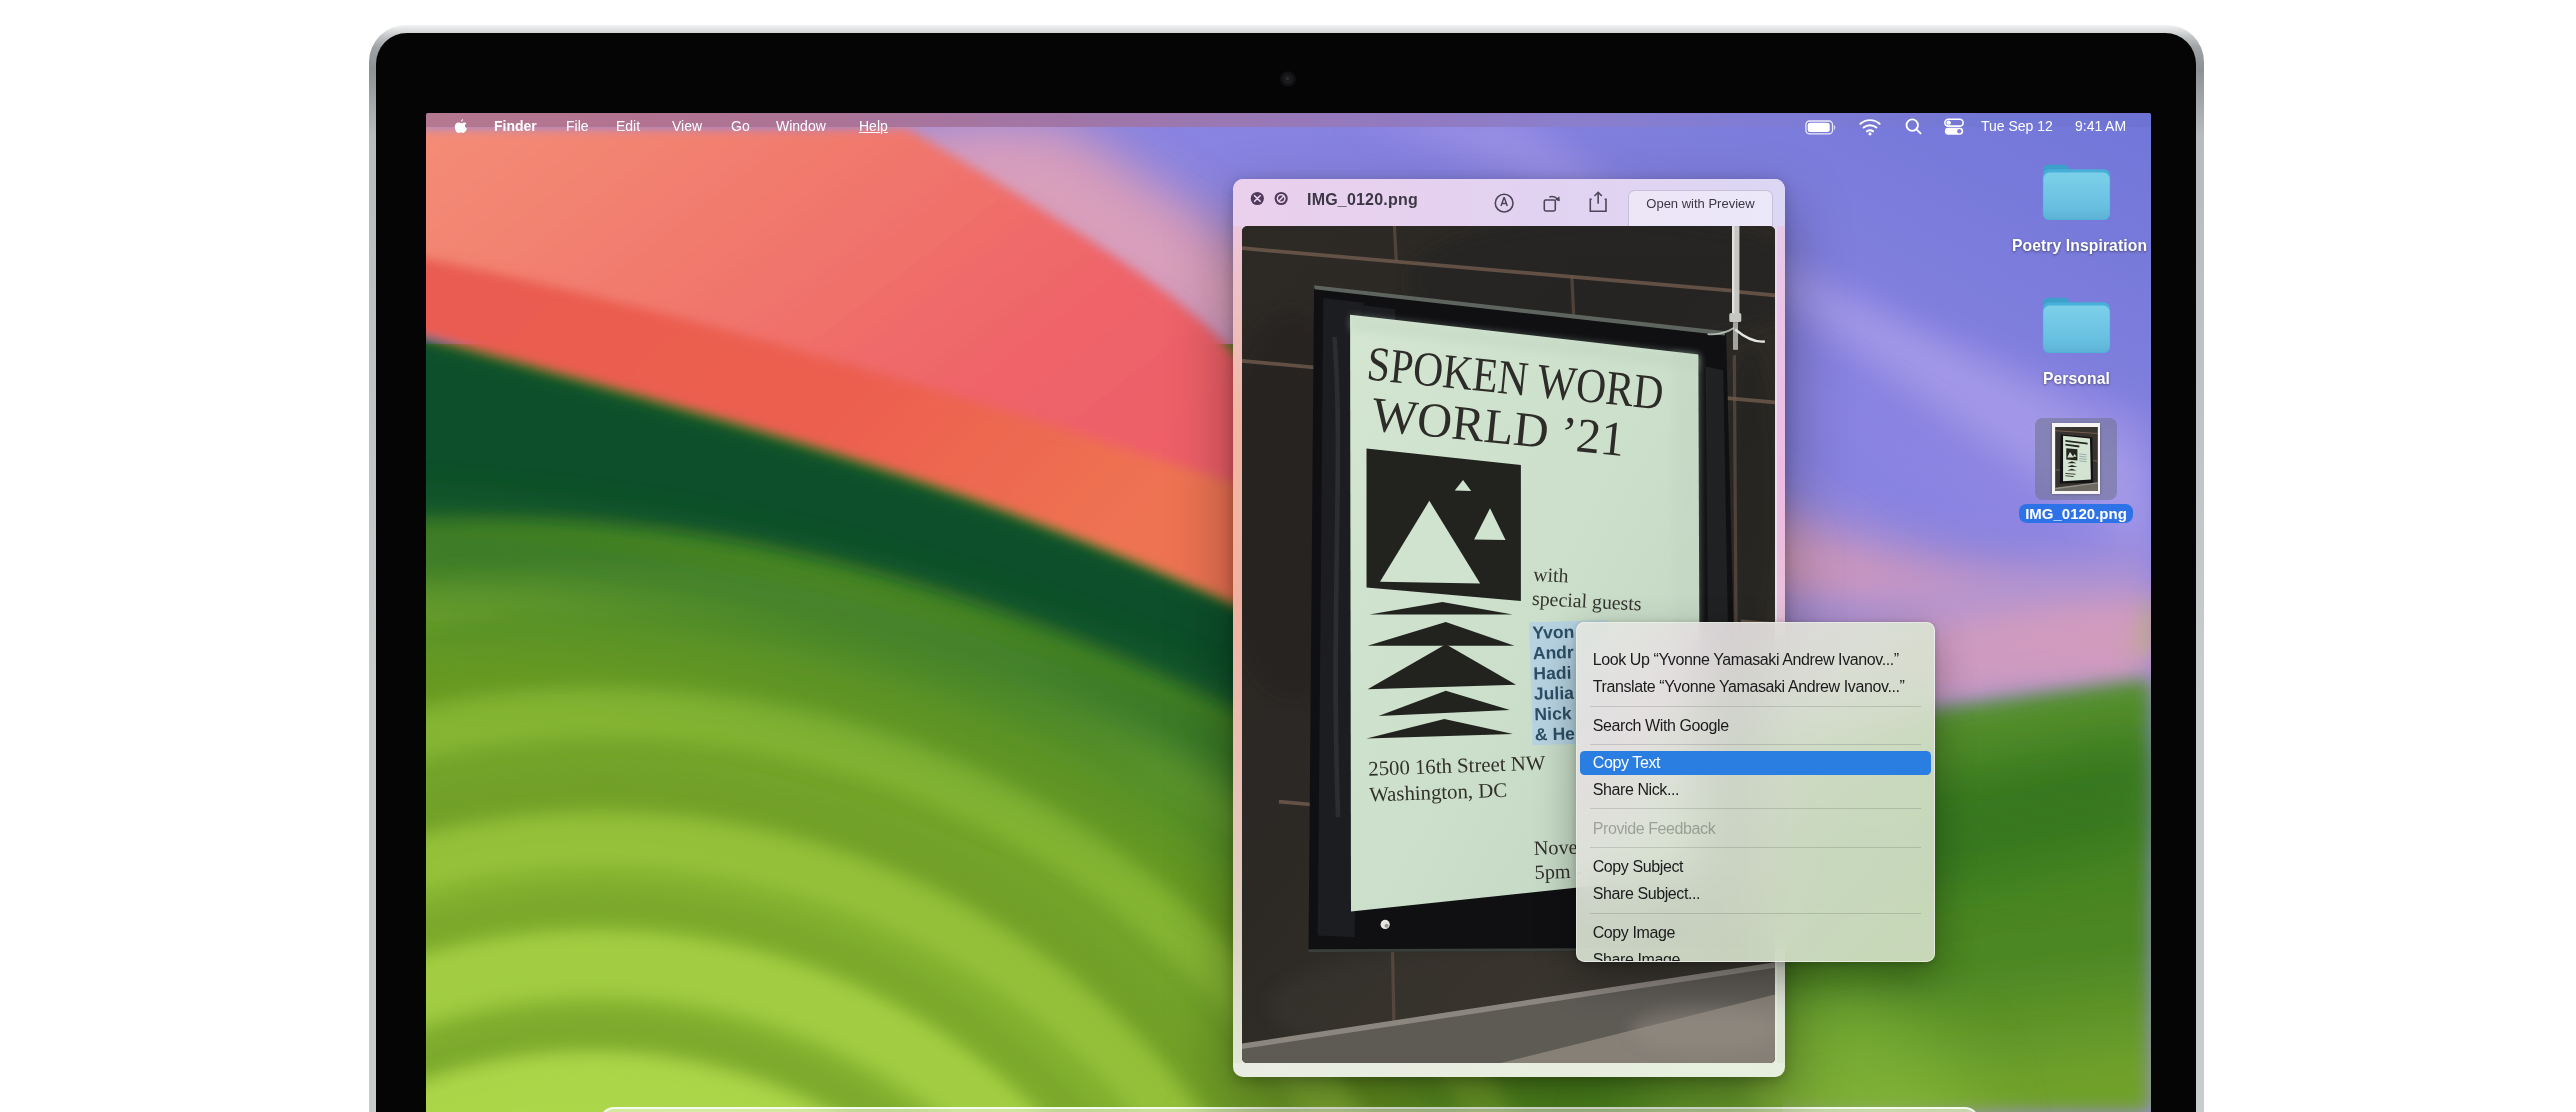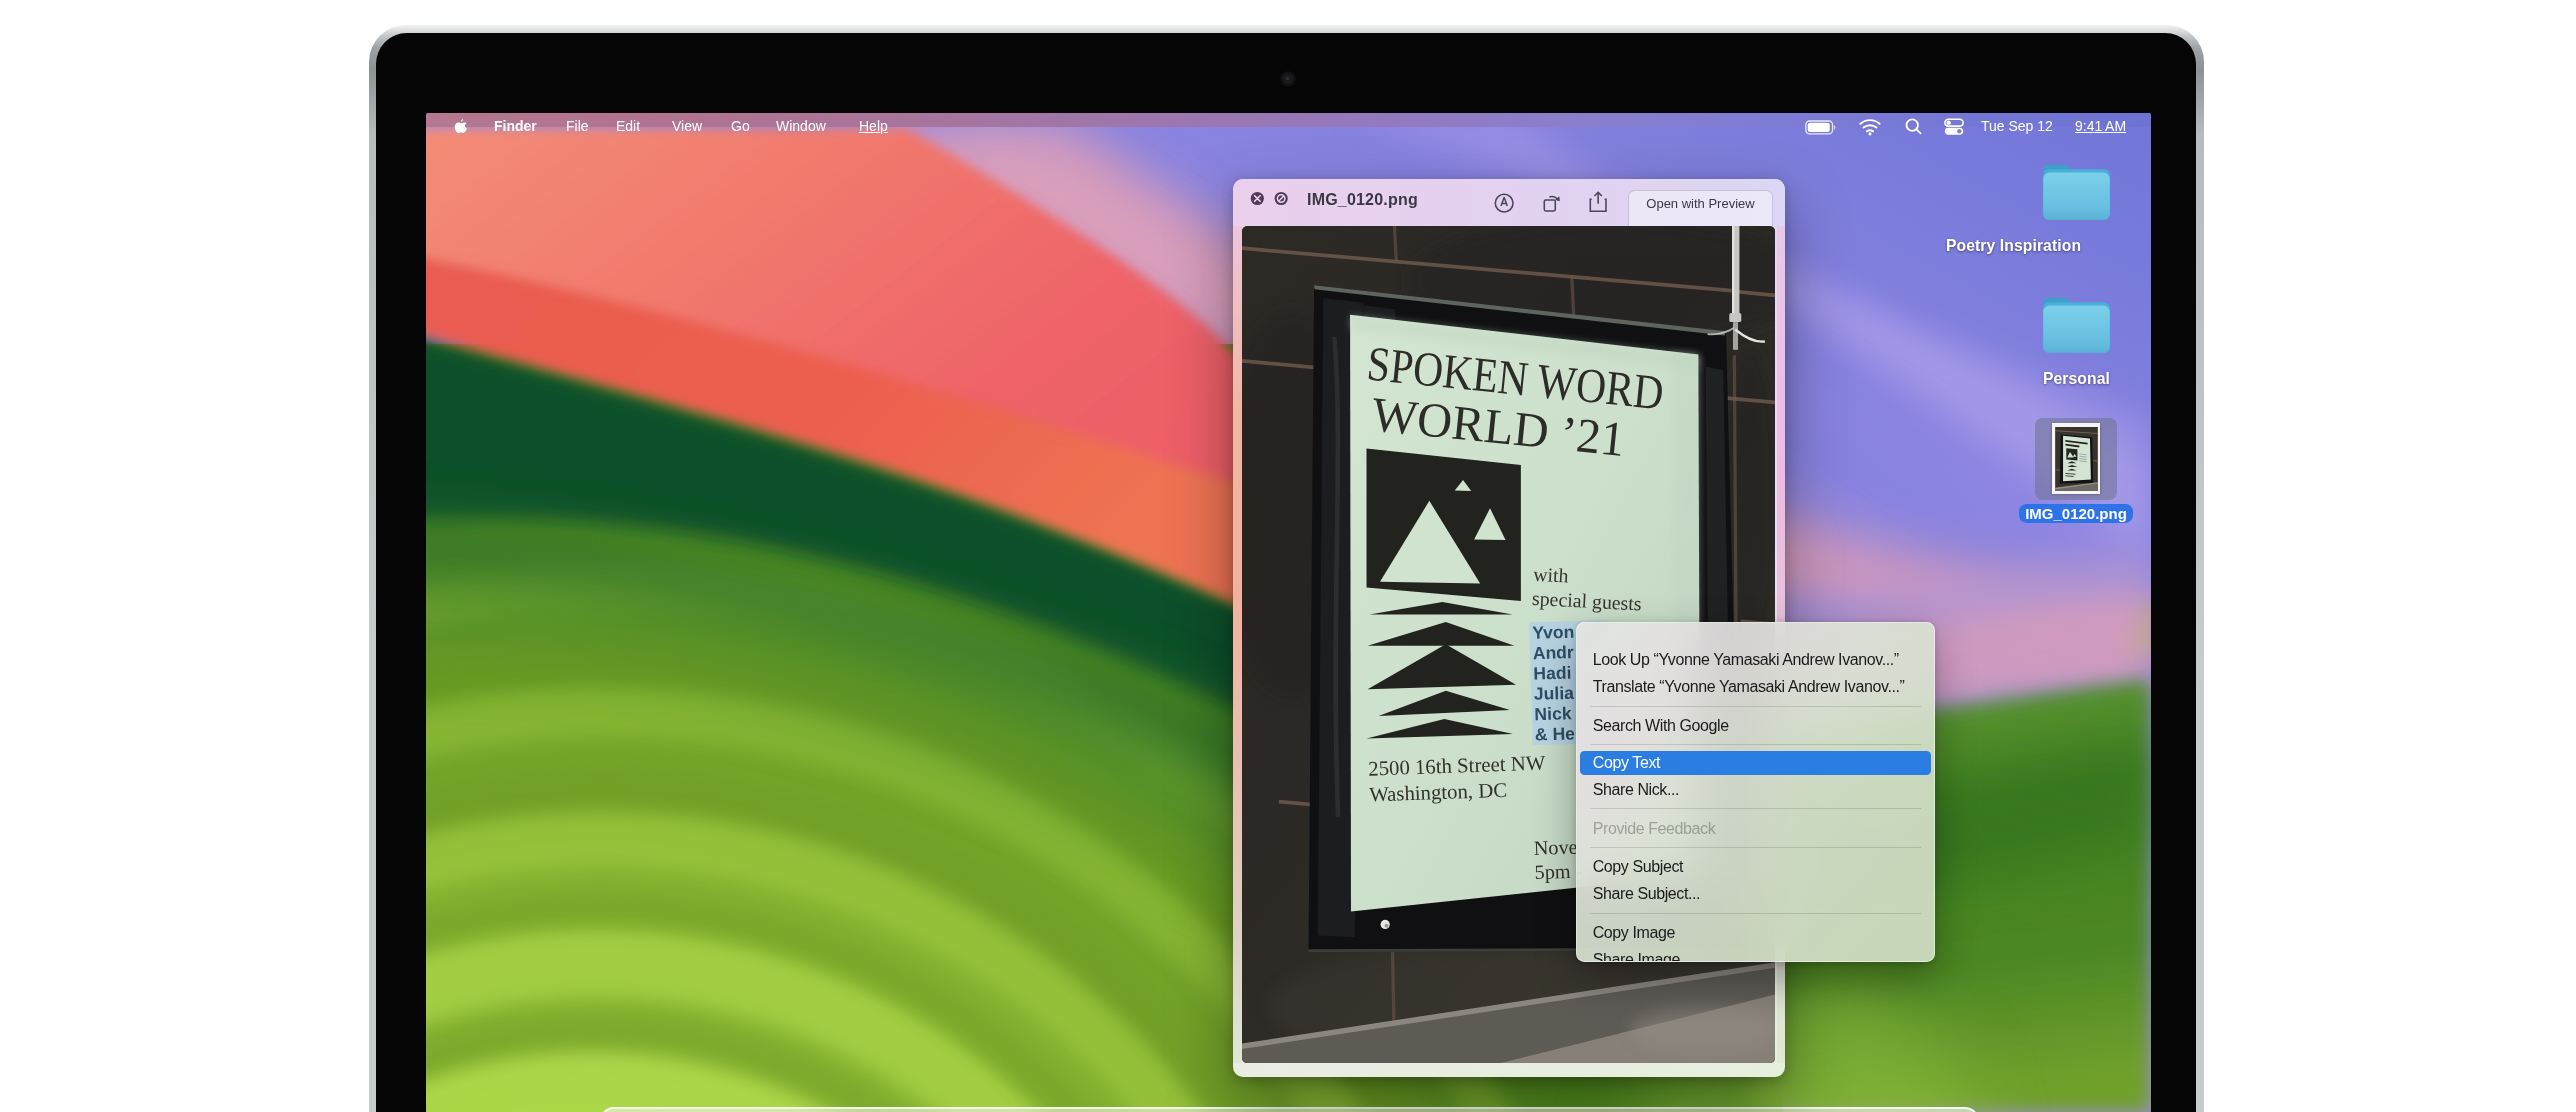--- a/index.html
+++ b/index.html
@@ -189,39 +189,39 @@
       <line x1="14.6" y1="17.6" x2="19" y2="22" stroke="#fff" stroke-width="2" stroke-linecap="round"></line>
     </svg>
 
     <svg class="mi" style="left:1517px;top:0" width="22" height="27" viewBox="0 0 24 29">
       <rect x="2" y="6.5" width="20" height="7.6" rx="3.8" fill="none" stroke="#fff" stroke-width="1.7"></rect>
       <circle cx="6.2" cy="10.3" r="2.4" fill="#fff"></circle>
       <rect x="2" y="15.9" width="20" height="7.6" rx="3.8" fill="#fff"></rect>
       <circle cx="17.8" cy="19.7" r="2.4" fill="#8b80cf"></circle>
     </svg>
     <span class="mi" style="left:1555px;">Tue Sep 12</span>
-    <span class="mi" style="left:1649px;text-decoration:underline;">9:41 AM</span>
+    <span class="mi" style="left:1649px;">9:41 AM</span>
   </div>
 
   <div class="abs" id="dock"></div>
 </div>
 
 <svg class="abs" style="left:2041px;top:161px" width="71" height="60" viewBox="0 0 77 65">
   <path d="M2 10 a6 6 0 0 1 6-6 h17 a5 5 0 0 1 4.5 2.6 l3 5.4 h-30.5 z" fill="#3da0cb"></path>
   <rect x="2" y="9" width="73" height="55" rx="7" fill="#48afd8"></rect>
   <rect x="2.5" y="12.5" width="72" height="51" rx="7" fill="url(#fgrad1)"></rect>
   <defs>
       <linearGradient id="fgrad1" x1="0" y1="0" x2="0" y2="1">
     <stop offset="0" stop-color="#7cd0e9"></stop>
         <stop offset="0.75" stop-color="#67bfe0"></stop>
         <stop offset="1" stop-color="#5cb2d5"></stop>
   </linearGradient>
     </defs>
 </svg>
-<div class="icolabel" style="left:1912px;top:237px;">Poetry Inspiration</div>
+<div class="icolabel" style="left:1978px;top:237px;">Poetry Inspiration</div>
 
 <svg class="abs" style="left:2041px;top:294px" width="71" height="60" viewBox="0 0 77 65">
   <path d="M2 10 a6 6 0 0 1 6-6 h17 a5 5 0 0 1 4.5 2.6 l3 5.4 h-30.5 z" fill="#3da0cb"></path>
   <rect x="2" y="9" width="73" height="55" rx="7" fill="#48afd8"></rect>
   <rect x="2.5" y="12.5" width="72" height="51" rx="7" fill="url(#fgrad1)"></rect>
 </svg>
 <div class="icolabel" style="left:1975px;top:370px;">Personal</div>
 
 <div class="abs" style="left:2035px;top:418px;width:82px;height:82px;border-radius:7.4px;background:rgba(108,112,138,0.52);"></div>
 <div class="abs" style="left:2052px;top:423px;width:48px;height:71px;background:#f6f5f3;box-shadow:0 0.9px 2.8px rgba(0,0,0,0.3);"></div>

